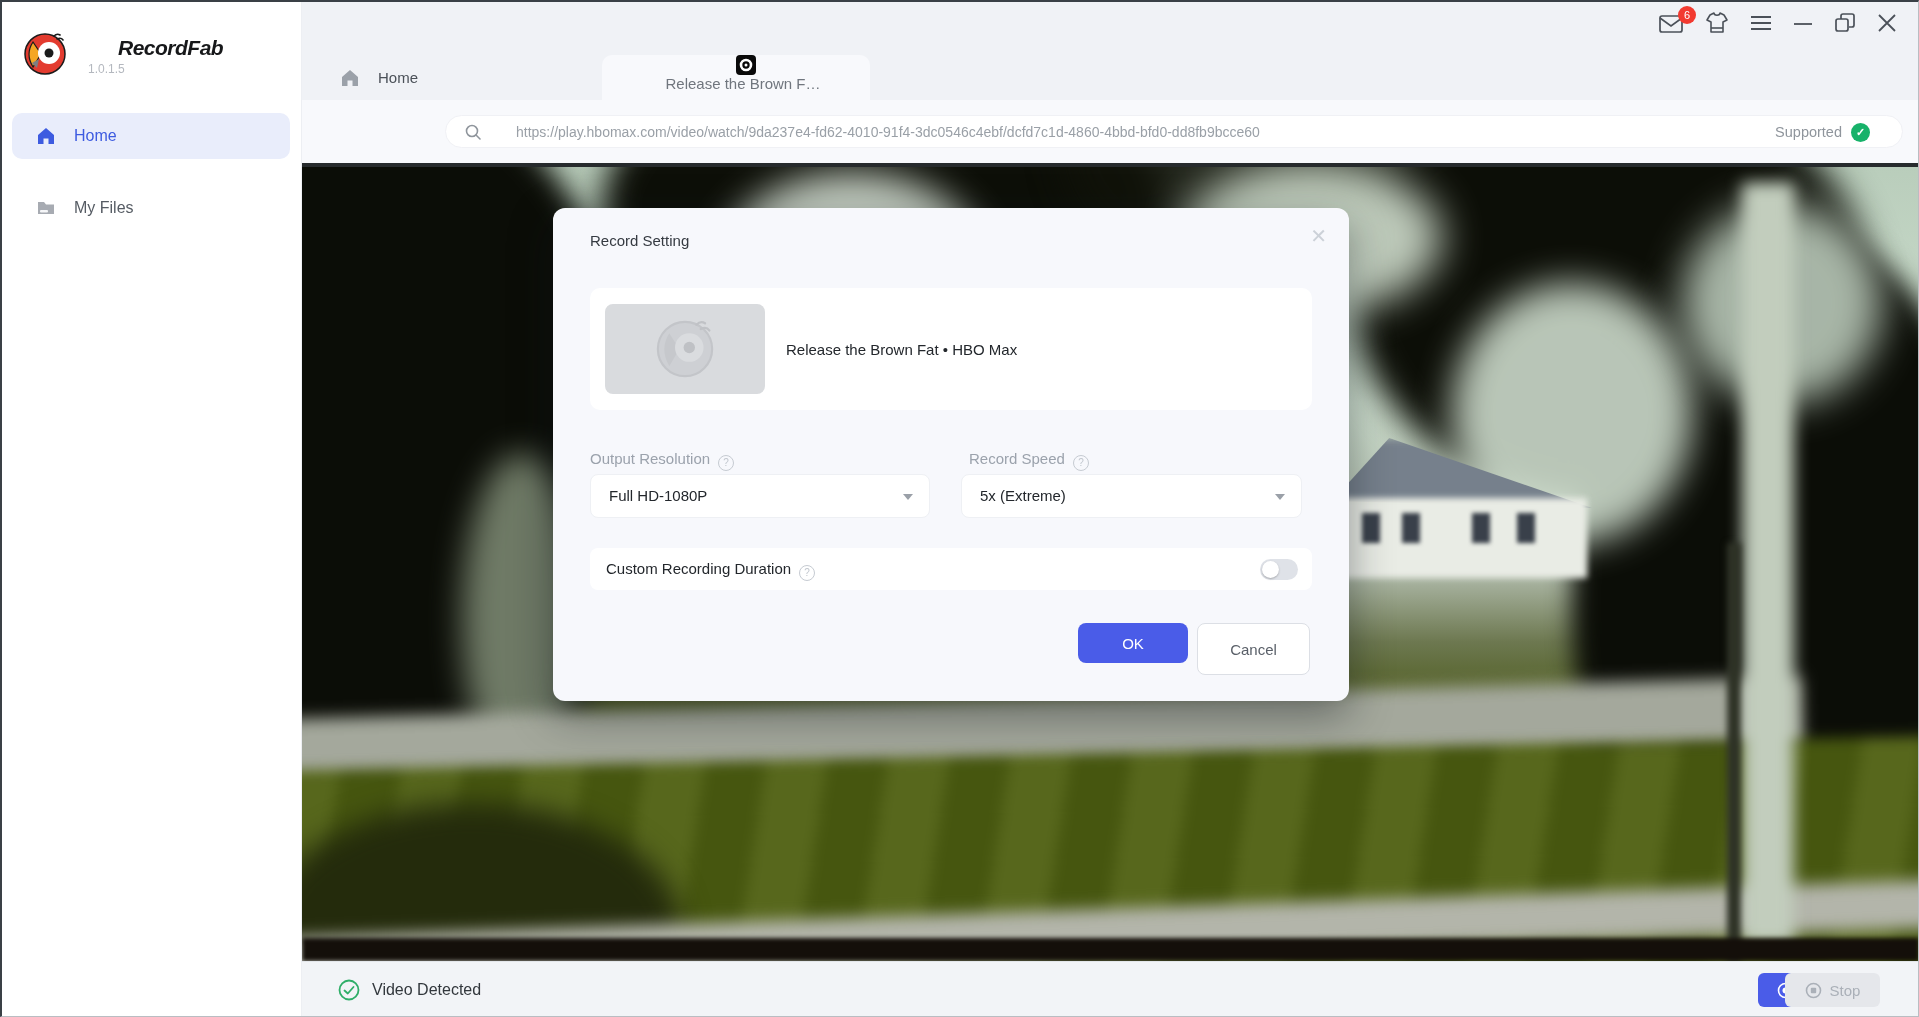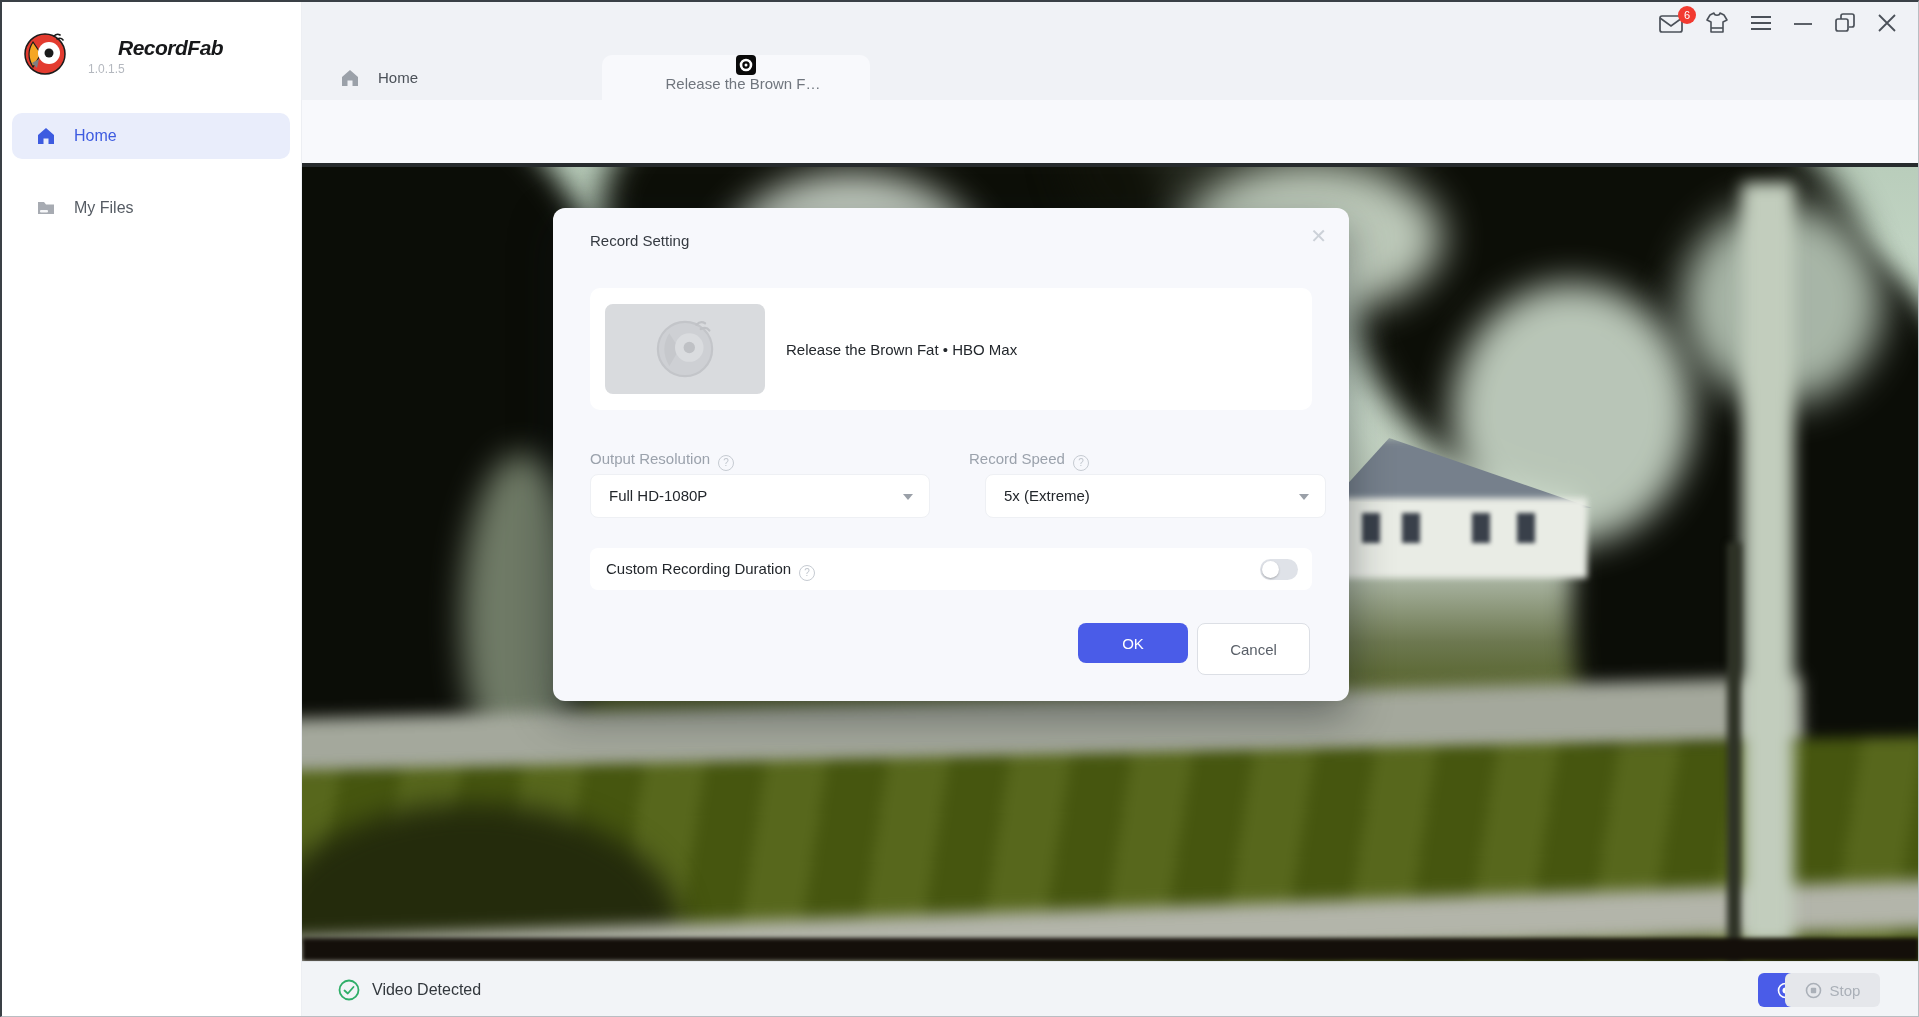--- a/index.html
+++ b/index.html
@@ -143,20 +143,29 @@
     <path d="M13,3 L6,10 L13,17 M6,10 L18,10" stroke="#70767e" stroke-width="1.8" fill="none" stroke-linecap="round"></path>
   </svg>
   <svg class="nav-ic" style="left:62px;" viewBox="0 0 20 20">
     <path d="M7,3 L14,10 L7,17 M14,10 L2,10" stroke="#c3c7cd" stroke-width="1.8" fill="none" stroke-linecap="round"></path>
   </svg>
   <svg class="nav-ic" style="left:103px;" viewBox="0 0 20 20">
     <path d="M16.5,10 A6.5,6.5 0 1 1 12,3.9" stroke="#5a6068" stroke-width="1.8" fill="none" stroke-linecap="round"></path>
     <path d="M11.2,1.2 L15,4.4 L11,6.8 Z" fill="#5a6068"></path>
   </svg>
 
+  <div class="url-pill">
+    <svg class="url-search" viewBox="0 0 18 18">
+      <circle cx="8" cy="8" r="5.5" stroke="#8f959c" stroke-width="1.6" fill="none"></circle>
+      <path d="M12,12 L16,16" stroke="#8f959c" stroke-width="1.6" stroke-linecap="round"></path>
+    </svg>
+    <span class="url-text">https://play.hbomax.com/video/watch/9da237e4-fd62-4010-91f4-3dc0546c4ebf/dcfd7c1d-4860-4bbd-bfd0-dd8fb9bcce60</span>
+    <span class="supported">Supported</span>
+    <span class="supported-badge">✓</span>
+  </div>
 </div>
 
 <div class="tbtn" style="left:1658px;">
   <svg width="26" height="26" viewBox="0 0 26 26">
     <rect x="2" y="6" width="22" height="16" rx="2" stroke="#4b5159" stroke-width="1.7" fill="none"></rect>
     <path d="M2,8 L13,16 L24,8" stroke="#4b5159" stroke-width="1.7" fill="none"></path>
   </svg>
 </div>
 <div class="badge">6</div>
 <div class="tbtn" style="left:1704px;">
@@ -237,21 +246,21 @@
     <span>Output Resolution</span><span class="q-icon">?</span>
   </div>
   <div class="m-seclabel" style="left:416px;">
     <span>Record Speed</span><span class="q-icon">?</span>
   </div>
 
   <div class="m-select" style="left:37px;width:340px;">
     <span class="val">Full HD-1080P</span>
     <span class="caret"></span>
   </div>
-  <div class="m-select" style="left:432px;width:341px;">
+  <div class="m-select" style="left:408px;width:341px;">
     <span class="val">5x (Extreme)</span>
     <span class="caret"></span>
   </div>
 
   <div class="m-durbar">
     <span class="lbl">
       <span>Custom Recording Duration</span><span class="q-icon">?</span>
     </span>
     <span class="toggle">
         <span class="knob"></span>

